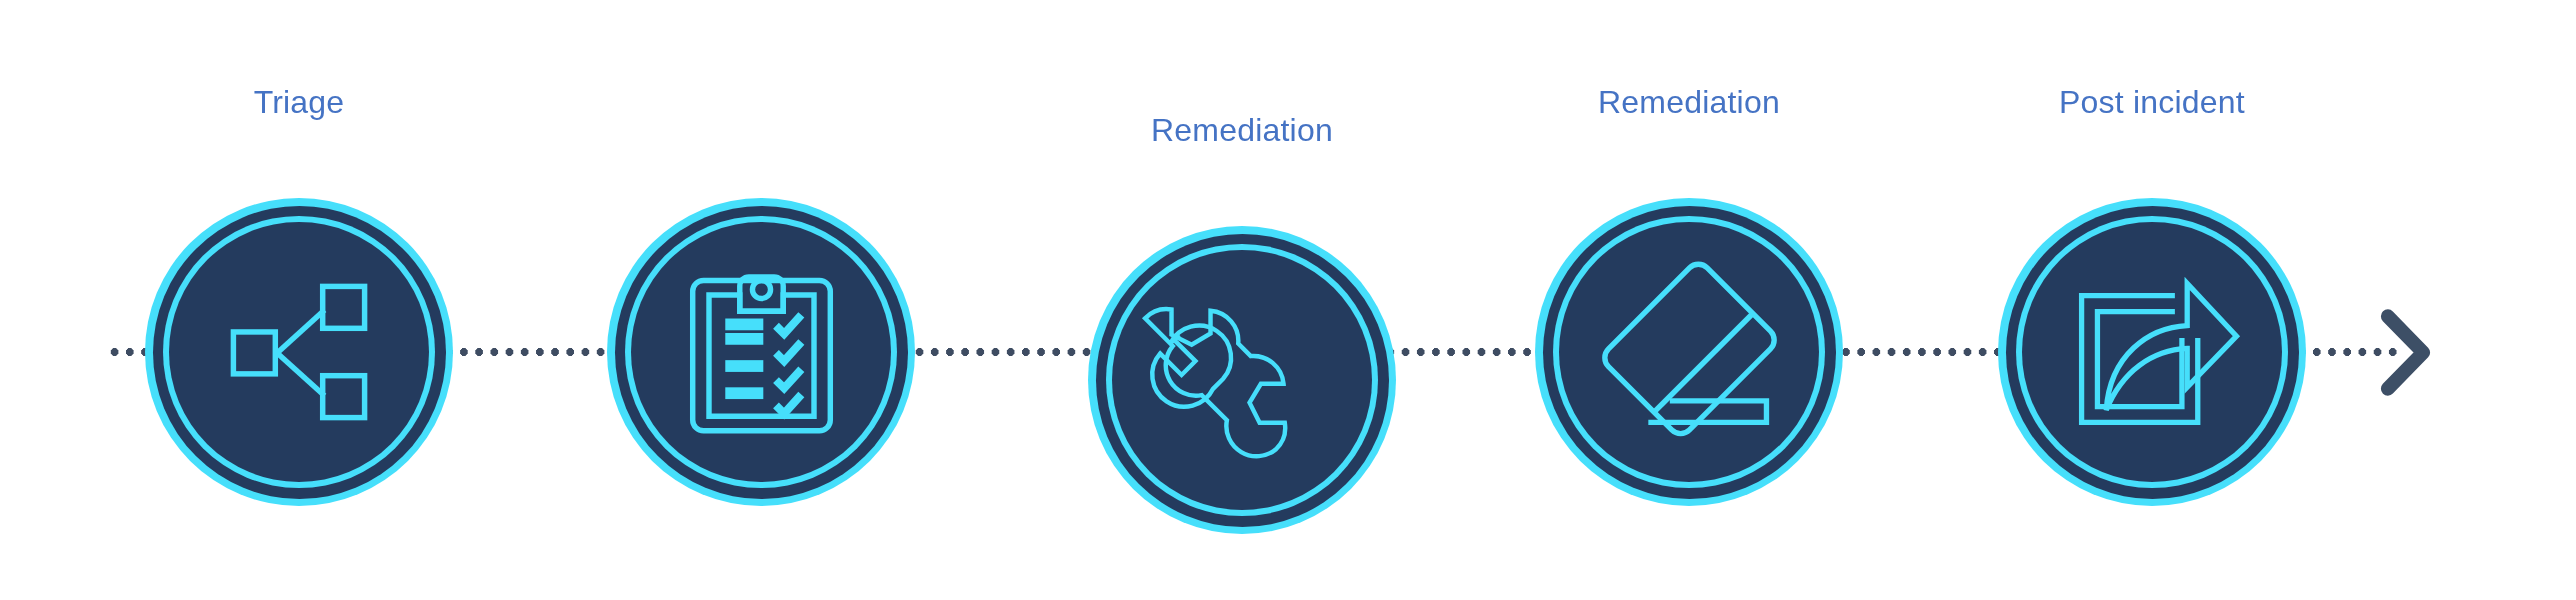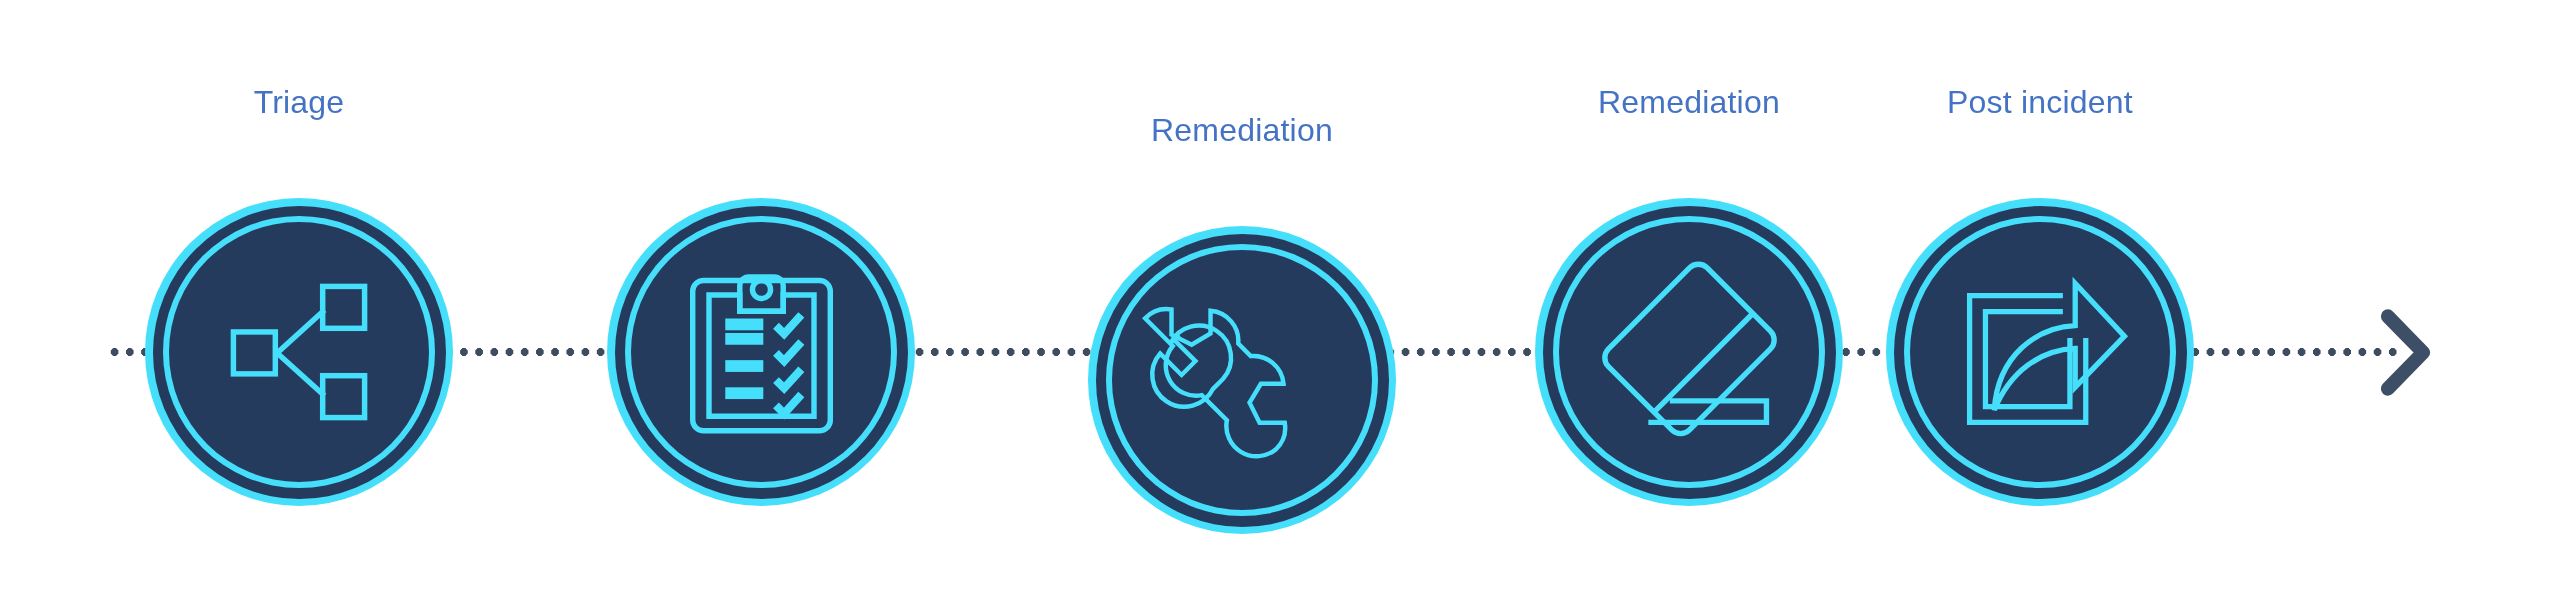--- a/index.html
+++ b/index.html
@@ -221,21 +221,21 @@
               <line x1="22" y1="118" x2="178" y2="118"></line>
             </g>
 
             <path d="M54 178 h132 v-24 H78"></path>
           </g>
         </svg>
       </div>
     </div>
   </div>
 
-  <div class="step" style="left:1872px;">
+  <div class="step" style="left:1984px;">
     <div class="step-label">Post incident</div>
     <div class="badge">
       <div class="ring-outer"></div>
       <div class="ring-band"></div>
       <div class="ring-inner"></div>
       <div class="disc"></div>
       <div class="glyph">
         <svg viewBox="0 0 200 200" width="176" height="176">
           <g fill="none" stroke="#46dffb" stroke-width="6">
 

